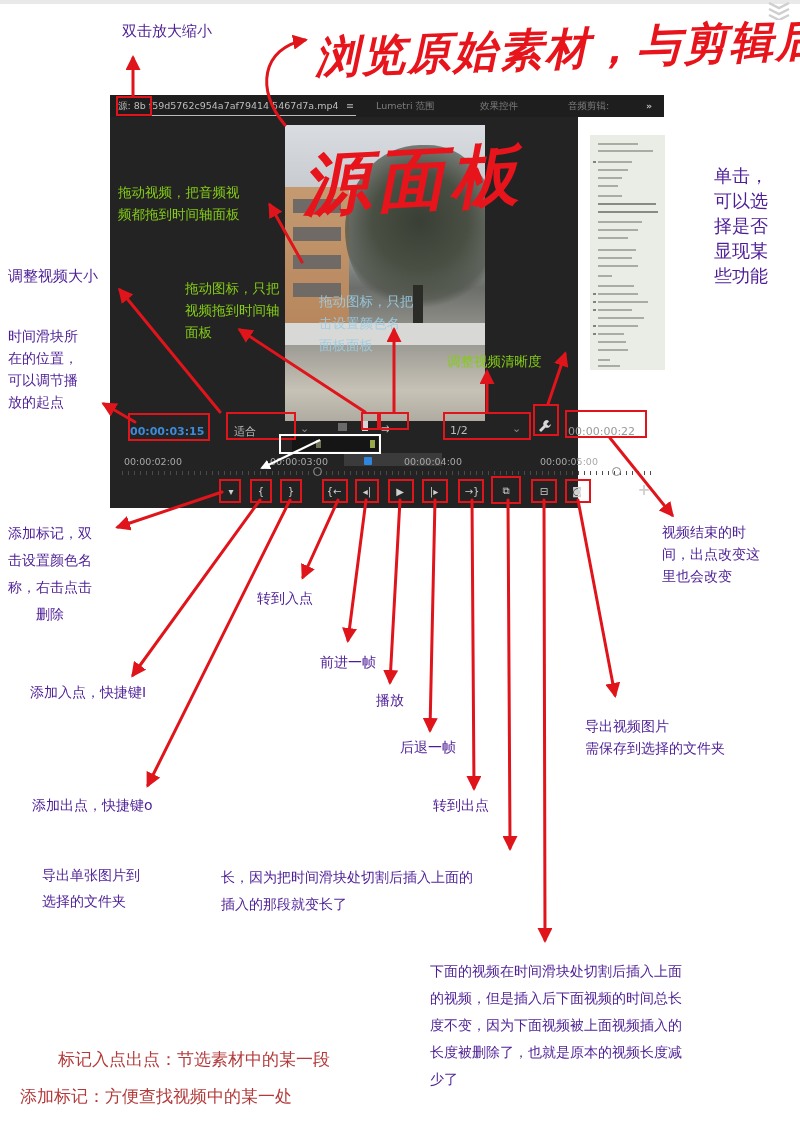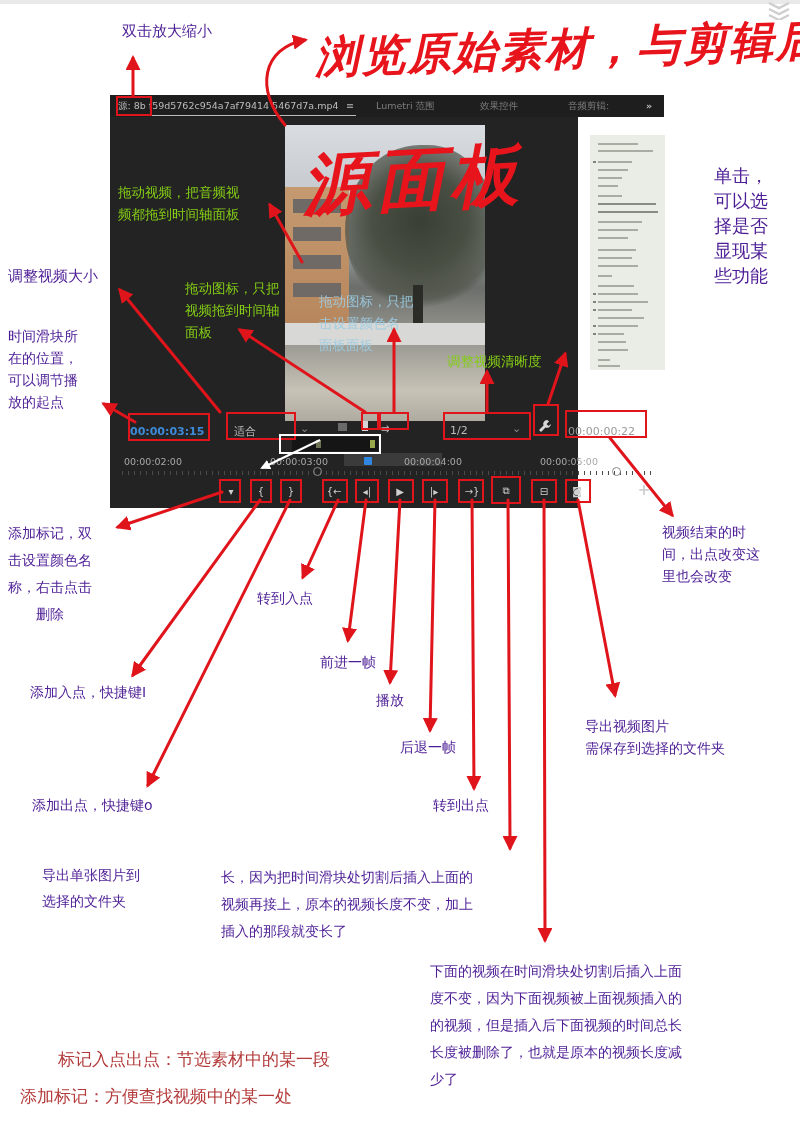--- a/index.html
+++ b/index.html
@@ -235,27 +235,26 @@
 <div class="abs ann" style="left:567px;top:715px;margin-left:18px;">
   <div>导出视频图片</div>
     <div>需保存到选择的文件夹</div>
 </div>
 <div class="abs ann" style="left:42px;top:862px;line-height:26px;">
   <div>导出单张图片到</div>
     <div>选择的文件夹</div>
 </div>
 <div class="abs ann" style="left:221px;top:864px;line-height:27px;">
     <div>长，因为把时间滑块处切割后插入上面的</div>
-    <div>视频再接上，原本的视频长度不变，加上</div>
     <div>插入的那段就变长了</div>
 </div>
 <div class="abs ann" style="left:430px;top:958px;line-height:27px;">
   <div>下面的视频在时间滑块处切割后插入上面</div>
+    <div>的视频，但是插入后下面视频的时间总长</div>
     <div>度不变，因为下面视频被上面视频插入的</div>
-    <div>的视频，但是插入后下面视频的时间总长</div>
     <div>长度被删除了，也就是原本的视频长度减</div>
     <div>少了</div>
 </div>
 <div class="abs ann-red" style="left:20px;top:1085px;">添加标记：方便查找视频中的某一处</div>
 <div class="abs ann-red" style="left:16px;top:1048px;margin-left:42px;">标记入点出点：节选素材中的某一段</div>
 
 <svg class="arrows" viewBox="0 0 800 1123">
   <defs>
     <marker id="ah" viewBox="0 0 10 10" refX="8" refY="5" markerWidth="5" markerHeight="5" orient="auto">
       <path d="M0 0 L10 5 L0 10 Z" fill="#e0141b"></path>

